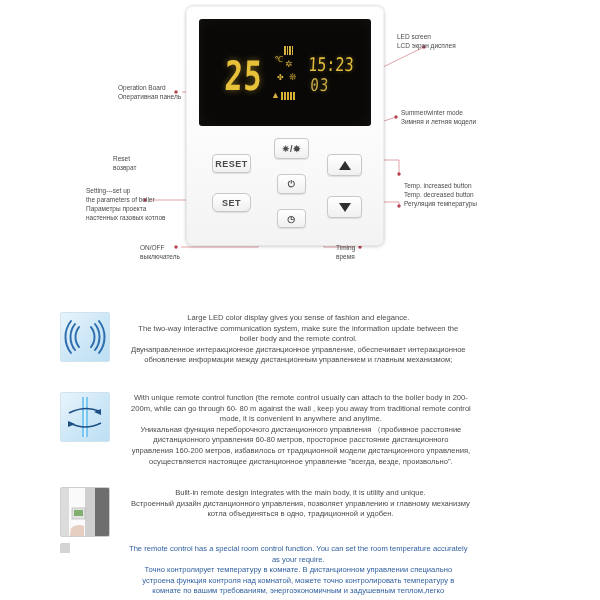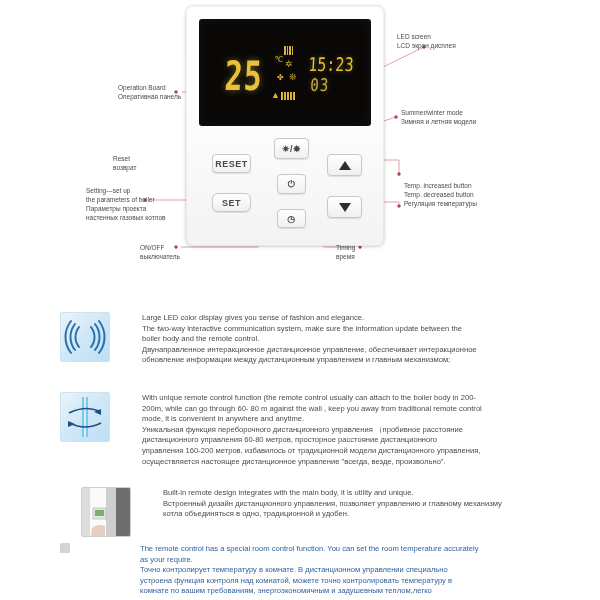--- a/index.html
+++ b/index.html
@@ -90,21 +90,21 @@
   .btn-down{left:141px;top:190px;width:33px;height:20px;}
   .tri-up{width:0;height:0;border-left:6px solid transparent;border-right:6px solid transparent;border-bottom:9px solid #2e2e2e;}
   .tri-down{width:0;height:0;border-left:6px solid transparent;border-right:6px solid transparent;border-top:9px solid #2e2e2e;}
 
   
   .lbl{position:absolute;font-size:6.5px;line-height:9px;color:#4a4a4a;white-space:nowrap;}
   .lbl div{white-space:nowrap;}
   svg.lines{position:absolute;left:0;top:0;width:600px;height:292px;pointer-events:none;}
 
   
-  .feat{position:absolute;left:60px;width:500px;display:flex;gap:32px;}
+  .feat{position:absolute;left:60px;width:500px;display:flex;gap:21px;text-align:center;}
   .ficon{
     width:48px;height:48px;flex:0 0 48px;
     border:1px solid #cfe3ef;border-radius:2px;
     background:linear-gradient(135deg,#e9f4fb 0%,#cfe8f7 50%,#bcdff3 100%);
     position:relative;overflow:hidden;
   }
   .ftext{font-size:7.6px;line-height:10.6px;color:#4b4b4b;padding-top:1px;}
   .ftext .ru{color:#4b4b4b;}
   .ftext.blue, .ftext.blue .ru{color:#2f5f9e;}
 </style>
@@ -272,21 +272,21 @@
     <div>With unique remote control function (the remote control usually can attach to the boiler body in 200-</div>
     <div>200m, while can go through 60- 80 m against the wall , keep you away from traditional remote control</div>
     <div>mode, it is convenient in anywhere and anytime.</div>
     <div class="ru">Уникальная функция переборочного дистанционного управления （пробивное расстояние</div>
     <div class="ru">дистанционного управления 60-80 метров, просторное расстояние дистанционного</div>
     <div class="ru">управления 160-200 метров, избавилось от традиционной модели дистанционного управления,</div>
     <div class="ru">осуществляется настоящее дистанционное управление "всегда, везде, произвольно".</div>
   </div>
 </div>
 
-<div class="feat" style="top:487px;margin-left:21px;">
+<div class="feat" style="top:487px;">
   <div class="ficon" style="background:#e8e8e8;border:1px solid #cfcfcf;">
     <svg width="48" height="48" viewBox="0 0 48 48">
       <rect x="0" y="0" width="48" height="48" fill="#f2f2f2"></rect>
       <rect x="0" y="0" width="8" height="48" fill="#dcdcdc"></rect>
       <rect x="8" y="0" width="16" height="48" fill="#fafafa"></rect>
       <rect x="24" y="0" width="10" height="48" fill="#cfcfcf"></rect>
       <rect x="34" y="0" width="14" height="48" fill="#6e6e6e"></rect>
       <rect x="11" y="20" width="13" height="11" fill="#e4e4e4" stroke="#b5b5b5" stroke-width="0.7"></rect>
       <rect x="13" y="22" width="9" height="6" fill="#7fae6e"></rect>
       <path d="M10 40 q6 -5 13 -2 l0 10 l-14 0 z" fill="#e6cfc0"></path>

